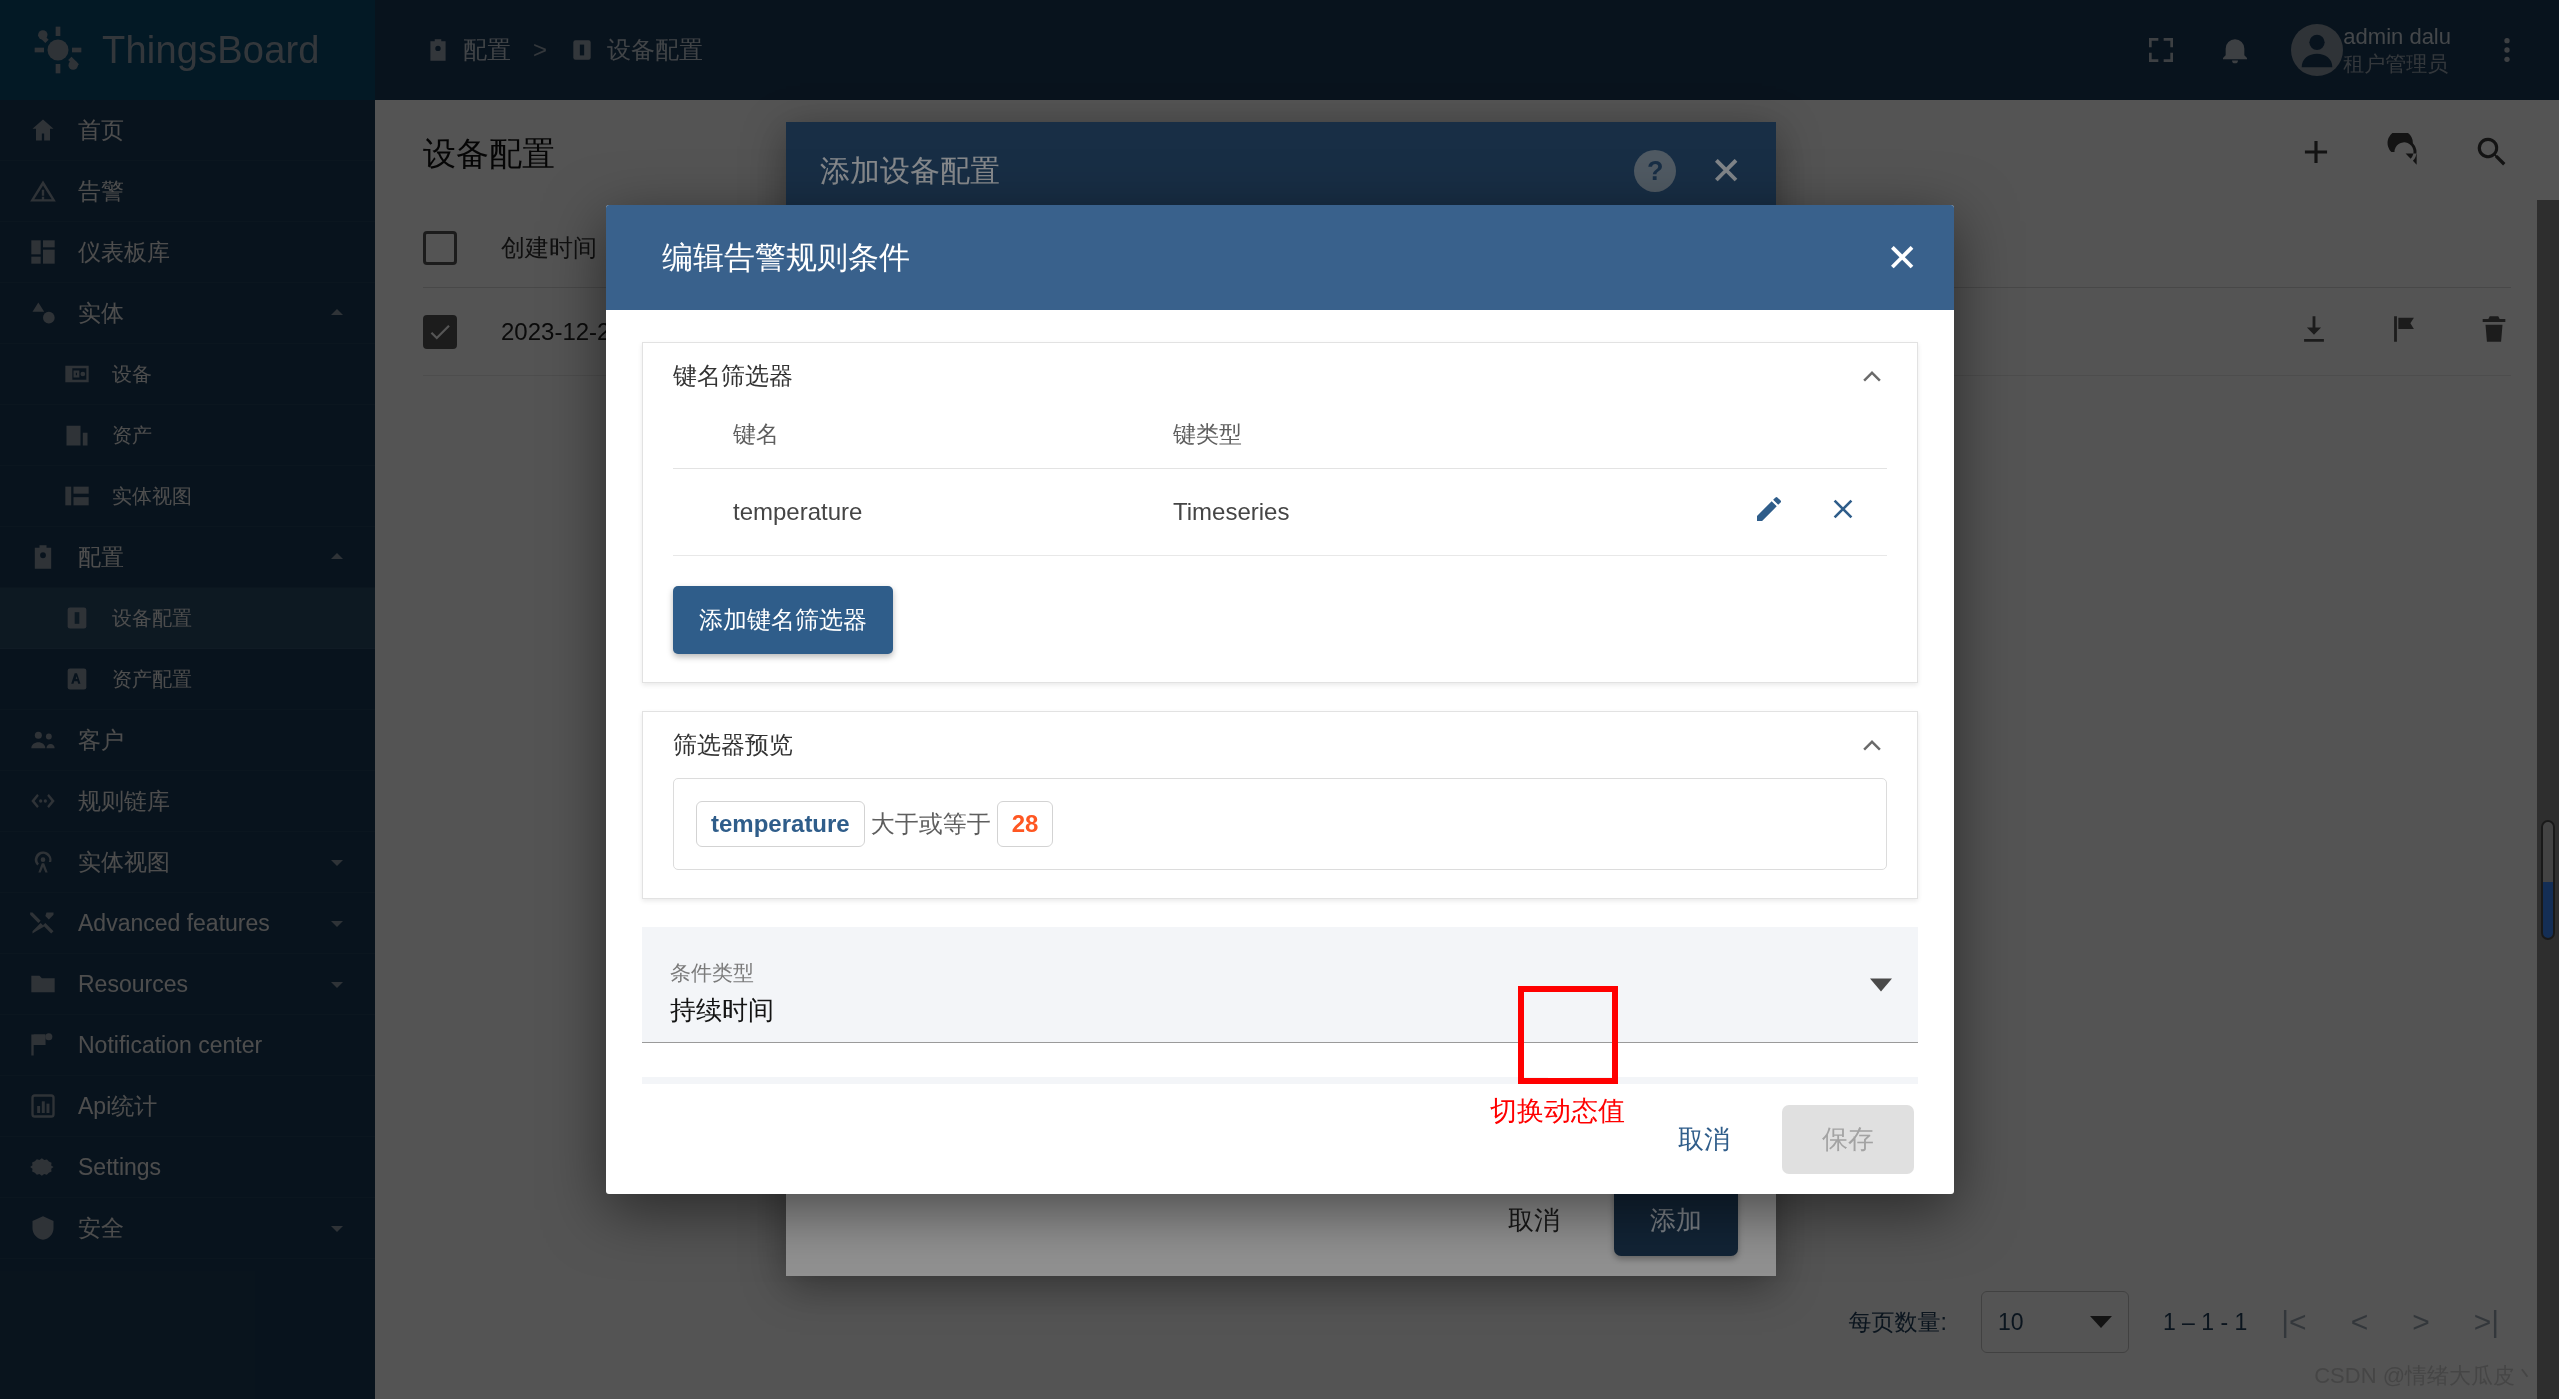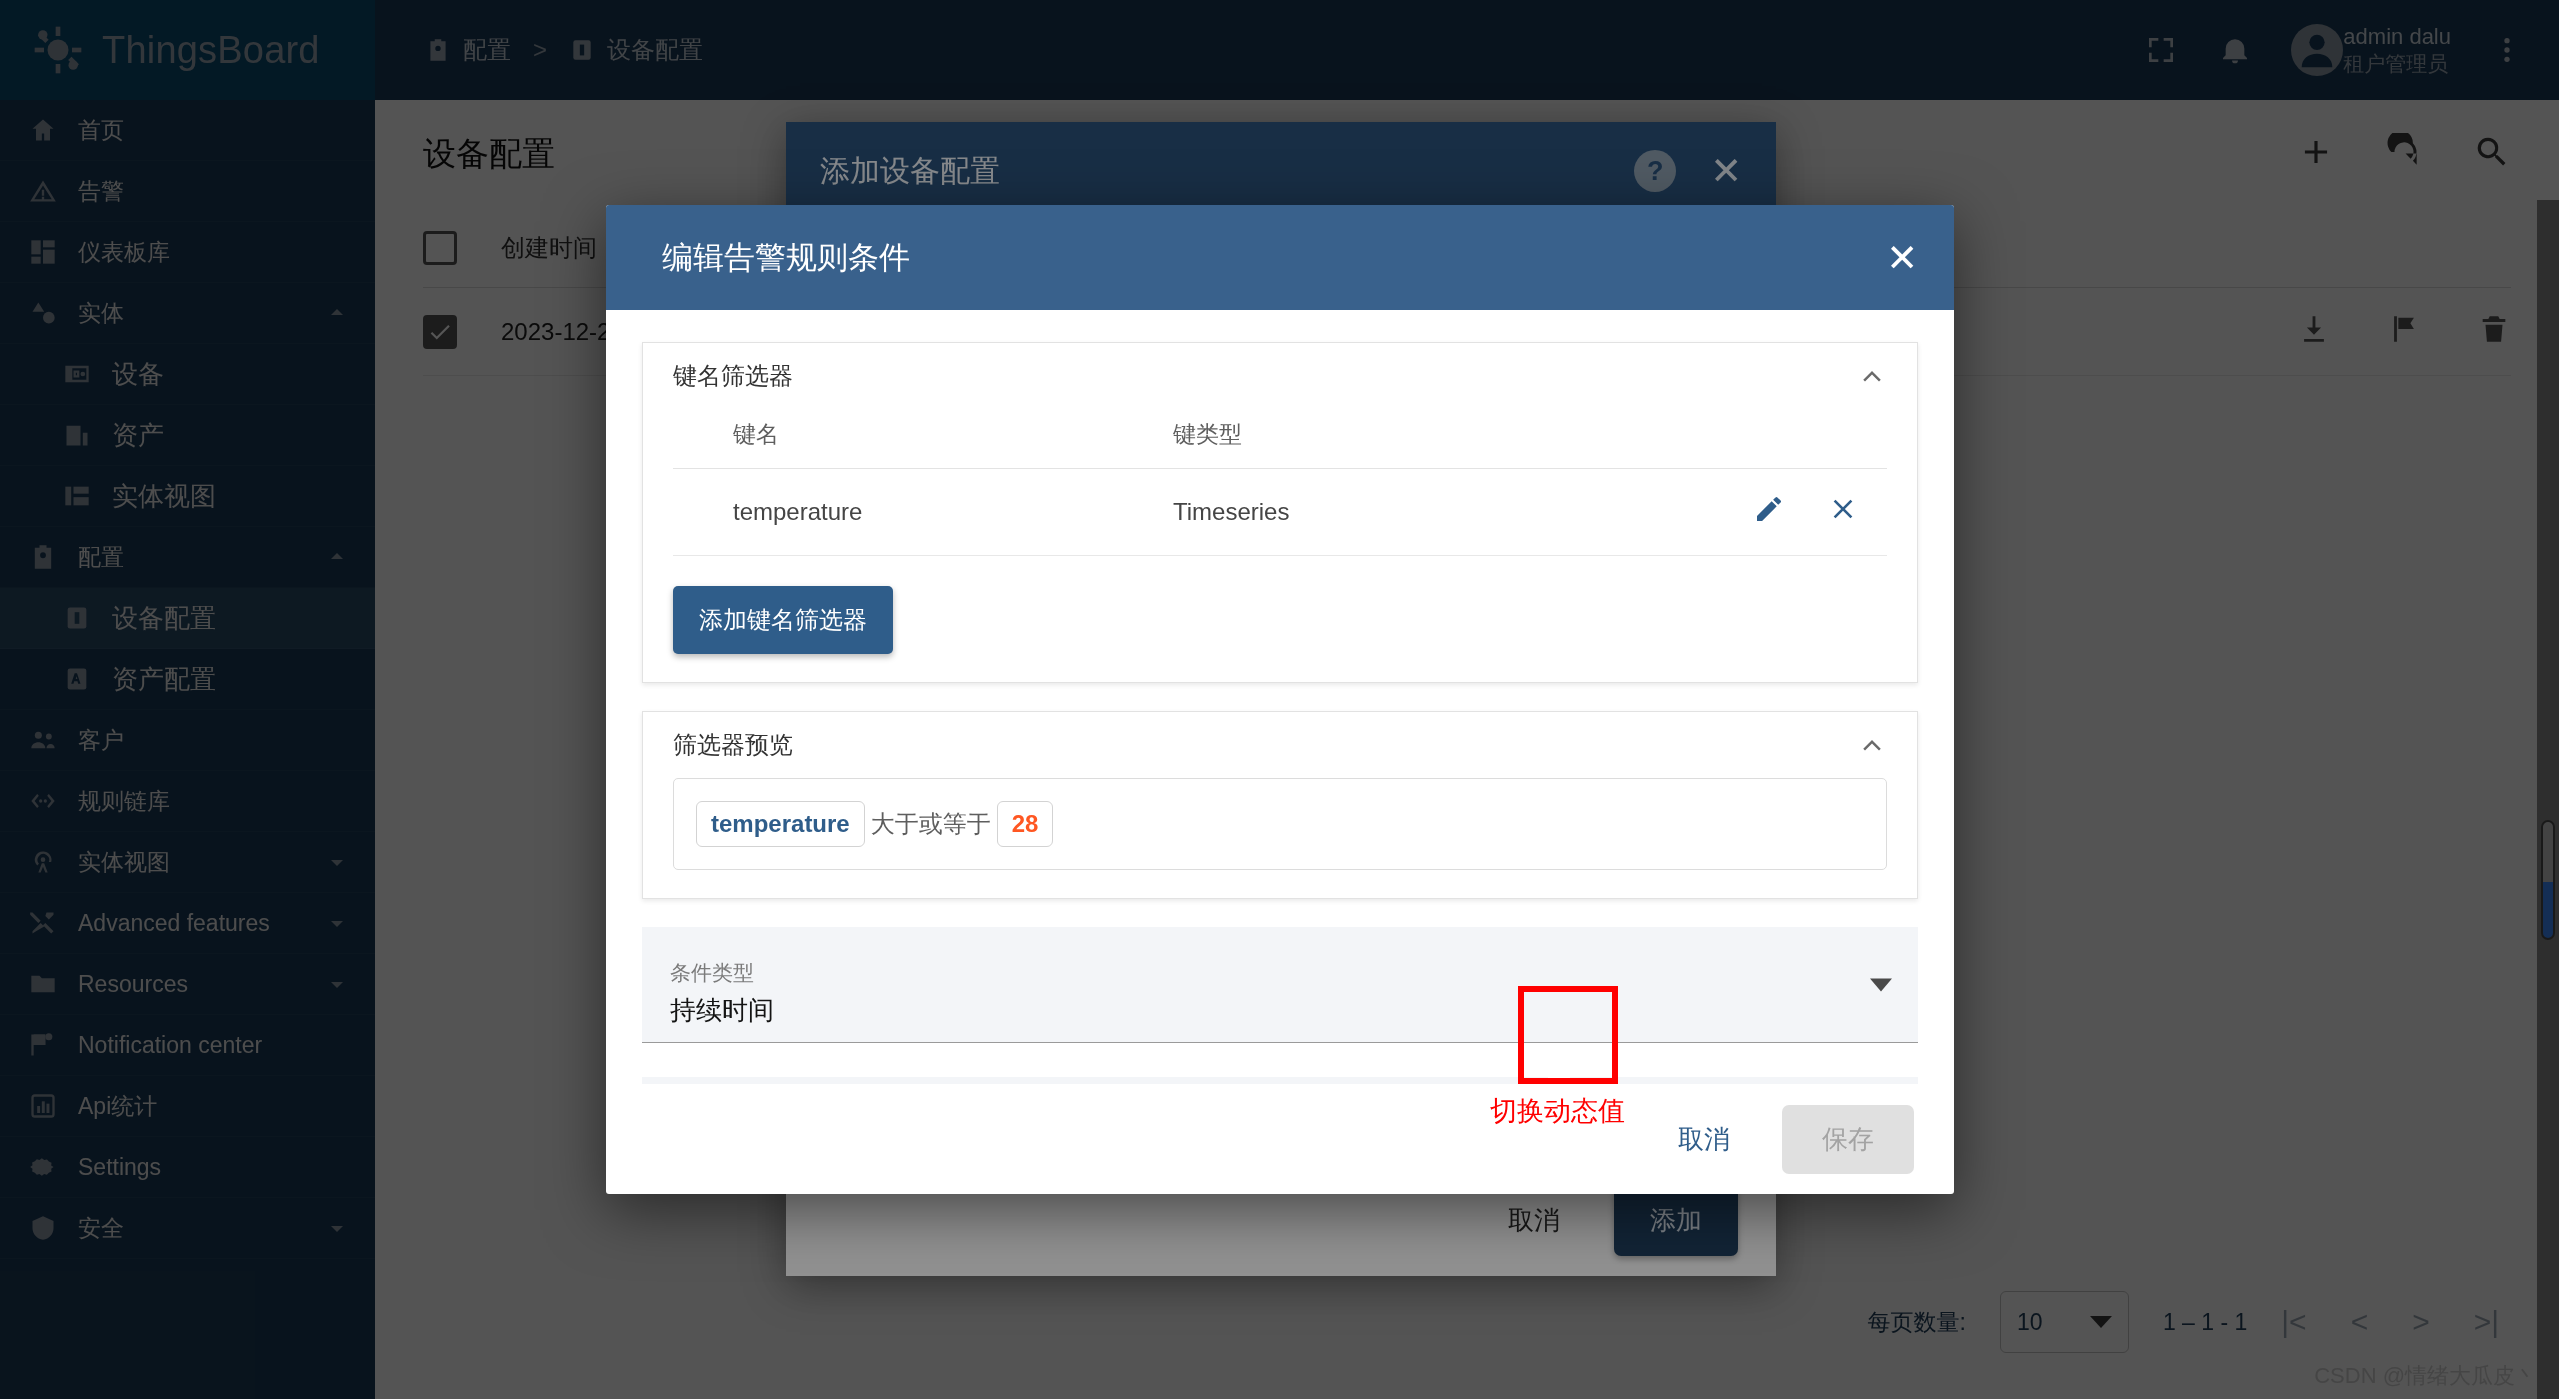--- a/index.html
+++ b/index.html
@@ -25,21 +25,21 @@
   }
   .sb-logo-mark { width: 56px; height: 56px; flex: 0 0 56px; }
   .sb-logo-text { font-size: 38px; color: #9aa6b2; letter-spacing: .2px; }
   .sb-list { display: flex; flex-direction: column; }
   .sb-item {
     height: 61px; display: flex; align-items: center; gap: 20px;
     padding-left: 28px; color: #e5e5e5; font-size: 23px;
     border-bottom: 1px solid rgba(255,255,255,0.045);
     position: relative; cursor: pointer; white-space: nowrap;
   }
-  .sb-item.sub { padding-left: 62px; font-size: 26px; }
+  .sb-item.sub { padding-left: 62px; font-size: 20px; }
   .sb-item.active { background: #2a4b68; }
   .sb-item .ico { width: 30px; height: 30px; flex: 0 0 30px; display: flex; align-items: center; justify-content: center; color: #8d99a6; }
   .sb-item .ico svg { width: 28px; height: 28px; fill: #8d99a6; }
   .sb-item .chev { position: absolute; right: 26px; width: 24px; height: 24px; }
   .sb-item .chev svg { width: 24px; height: 24px; fill: #8d99a6; }
 
   
   .topbar {
     position: absolute; left: 375px; top: 0; right: 0; height: 100px;
     background: #1b3a57; display: flex; align-items: center; z-index: 4;
@@ -80,21 +80,21 @@
   .col-name { width: 880px; }
   .col-default { width: 300px; }
   .row-actions { margin-left: auto; display: flex; align-items: center; gap: 56px; }
   .row-actions svg { width: 34px; height: 34px; fill: #555; }
 
   .paginator {
     position: absolute; right: 60px; bottom: 46px;
     display: flex; align-items: center; gap: 34px; font-size: 23px; color: #23405c;
   }
   .pg-select {
-    width: 129px; height: 62px; border: 1px solid #c2c2c2; border-radius: 6px;
+    width: 148px; height: 62px; border: 1px solid #c2c2c2; border-radius: 6px;
     display: flex; align-items: center; justify-content: space-between; padding: 16px 16px;
     color: #23405c; font-size: 23px;
   }
   .pg-select .caret { width: 0; height: 0; border-left: 11px solid transparent; border-right: 11px solid transparent; border-top: 12px solid #3b3b3b; }
   .pg-arrows { display: flex; align-items: center; gap: 44px; color: #9aa6b2; font-size: 30px; }
 
   .watermark {
     position: absolute; right: 22px; bottom: 8px;
     font-size: 22px; color: #cfcfcf;
   }

